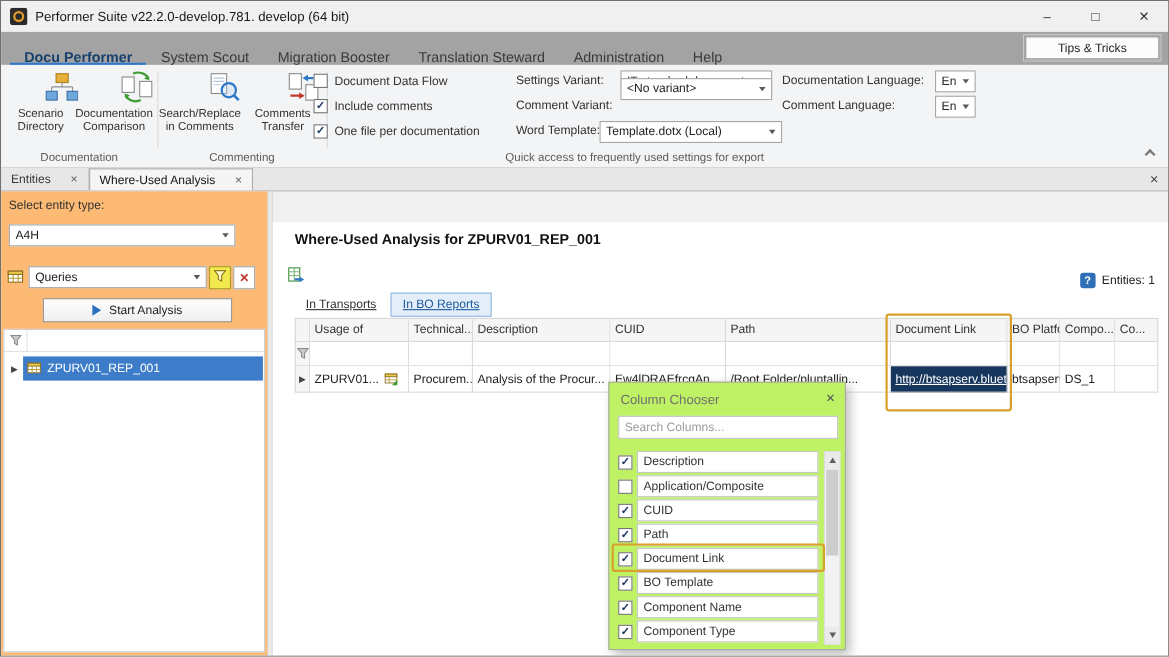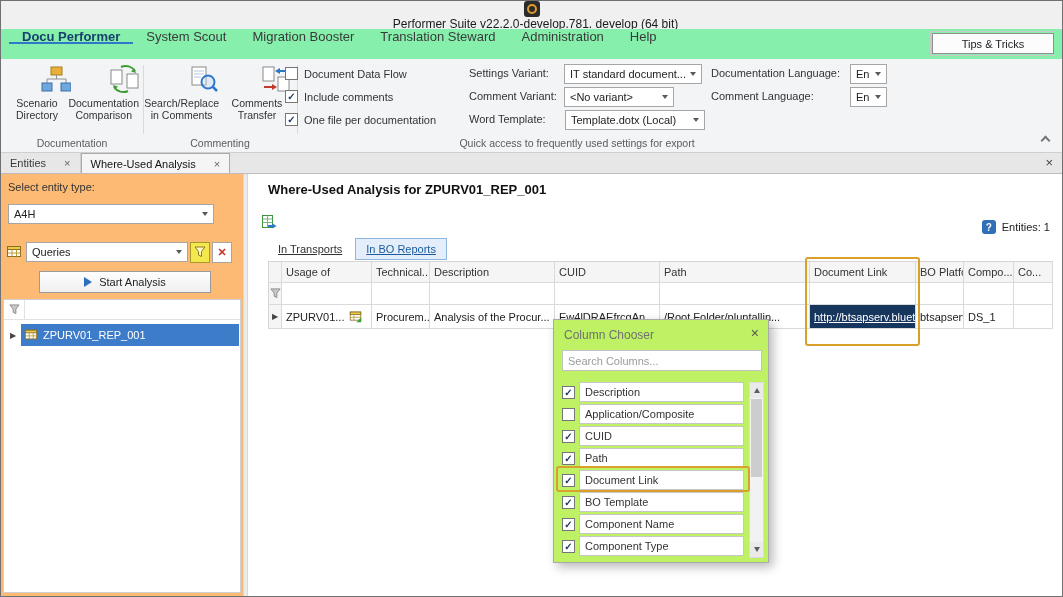--- a/index.html
+++ b/index.html
@@ -1,27 +1,27 @@
 <!DOCTYPE html>
 <html><head>
 <meta charset="utf-8">
 <style>
   *{margin:0;padding:0;box-sizing:border-box;font-family:"Liberation Sans",sans-serif;}
   body{margin:0;background:#cfcfcf;}
   .window{position:relative;width:1063px;height:597px;background:#f0f0f0;border:1px solid #707070;overflow:hidden;font-size:11px;color:#222;}
 
   
-  .titlebar{height:28px;display:flex;align-items:center;padding-left:8px;background:#f0f0f0;flex-direction:column;}
+  .titlebar{height:28px;display:flex;align-items:center;padding-left:8px;background:#f0f0f0;}
   .app-icon{width:16px;height:16px;margin-right:7px;flex:0 0 16px;}
   .title-text{font-size:12px;color:#1a1a1a;}
   .win-controls{margin-left:auto;display:flex;height:28px;}
   .win-btn{width:44px;display:flex;align-items:center;justify-content:center;font-size:12px;color:#333;cursor:default;}
 
   
-  .menubar{height:30px;display:flex;align-items:flex-start;padding-left:8px;position:relative;background:#86efac;}
+  .menubar{height:30px;display:flex;align-items:flex-end;padding-left:8px;position:relative;background:#a3a3a3;}
   .menu-item{display:flex;align-items:center;padding:0 13px;font-size:13px;color:#3a3a3a;}
   .menu-item.active{color:#17406e;font-weight:700;box-shadow:inset 0 -2px 0 #2e77c9;}
   .tips-btn{position:absolute;right:8px;top:4px;width:122px;height:21px;background:#fcfcfc;border:1px solid #8f8f8f;outline:1px solid #c9c9c9;outline-offset:1px;font-size:11px;color:#222;}
 
   
   .ribbon{position:relative;height:94px;background:#f3f4f6;border-bottom:1px solid #cfcfcf;}
   .rbtn{position:absolute;top:3px;width:68px;height:74px;display:flex;flex-direction:column;align-items:flex-end;gap:3px;font-size:10.5px;color:#333;text-align:center;line-height:1.15;}
   .ric{width:30px;height:30px;margin-top:2px;flex:0 0 30px;}
   .vsep{position:absolute;top:6px;bottom:18px;width:1px;background:#dadada;}
   .glabel{position:absolute;bottom:3px;font-size:10.5px;color:#5c5c5c;text-align:center;}
@@ -38,21 +38,21 @@
   .doctabs{height:21px;background:#e7e7e7;display:flex;align-items:stretch;border-bottom:1px solid #bdbdbd;position:relative;}
   .doctab{display:flex;align-items:center;gap:18px;padding:0 9px;font-size:11px;color:#3a3a3a;border-right:1px solid #cfcfcf;}
   .doctab.active{background:#f5f5f5;border:1px solid #ababab;border-bottom:none;color:#111;}
   .tab-x{color:#666;font-size:11px;}
   .doctabs-close{position:absolute;right:9px;top:2px;font-size:13px;color:#444;}
 
   
   .content{display:flex;height:422px;}
   .leftpanel{width:242px;position:relative;background:#fdba74;flex:0 0 242px;}
   .splitter{width:5px;background:#ebebeb;border-left:1px solid #d8d8d8;border-right:1px solid #d8d8d8;flex:0 0 5px;}
-  .mainpanel{flex:1;background:#fff;position:relative;overflow:hidden;}
+  .mainpanel{flex:1;background:#fff;position:relative;overflow:hidden;margin-top:28px;}
 
   
   .lp-label{position:absolute;left:7px;top:7px;font-size:11px;color:#333;}
   .lp-entity{left:7px;top:30px;width:206px;}
   .q-icon{position:absolute;left:5px;top:70px;width:16px;height:16px;}
   .lp-query{left:25px;top:68px;width:162px;}
   .mini-btn{position:absolute;top:68px;width:20px;height:21px;border:1px solid #a6a6a6;background:#fff;display:flex;align-items:center;justify-content:center;}
   .funnel-btn{left:189px;background:#f3e94f;border-color:#a79a2a;}
   .clear-btn{left:211px;}
   .redx{color:#c0392b;font-weight:700;font-size:11px;}
@@ -211,25 +211,25 @@
     <div class="ropt" style="top:54px">
       <span class="cb checked">✓</span>
       <span>One file per documentation</span>
     </div>
 
     <div class="flabel" style="left:468px;top:8px">Settings Variant:</div>
     <div class="dd" style="left:563px;top:5px;width:138px">
         <span>IT standard document...</span>
       </div>
     <div class="flabel" style="left:468px;top:31px">Comment Variant:</div>
-    <div class="dd" style="left:563px;top:28px;width:110px">
+    <div class="dd" style="left:563px;top:12px;width:138px">
         <span>&lt;No variant&gt;</span>
       </div>
     <div class="flabel" style="left:468px;top:54px">Word Template:</div>
-    <div class="dd" style="left:564px;top:51px;width:140px">
+    <div class="dd" style="left:544px;top:51px;width:166px">
         <span>Template.dotx (Local)</span>
       </div>
 
     <div class="flabel" style="left:710px;top:8px">Documentation Language:</div>
     <div class="dd" style="left:849px;top:5px;width:37px">
         <span>En</span>
       </div>
     <div class="flabel" style="left:710px;top:31px">Comment Language:</div>
     <div class="dd" style="left:849px;top:28px;width:37px">
         <span>En</span>

